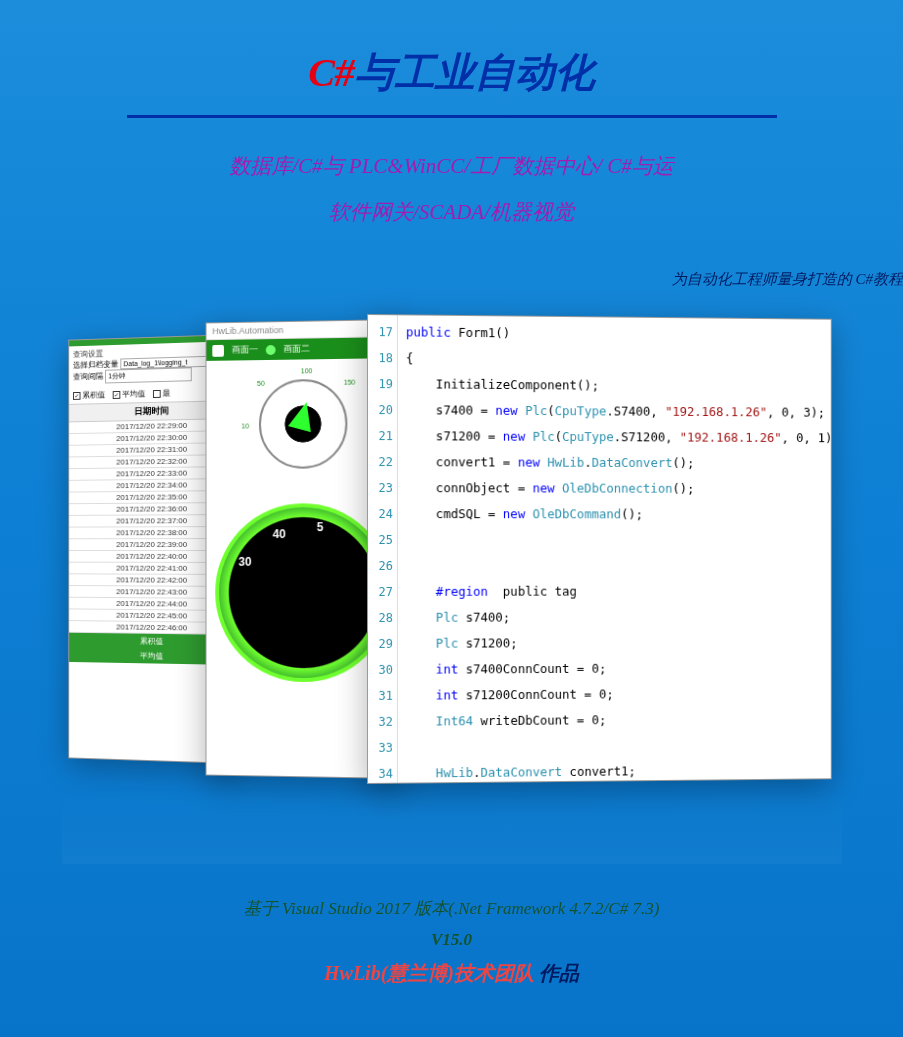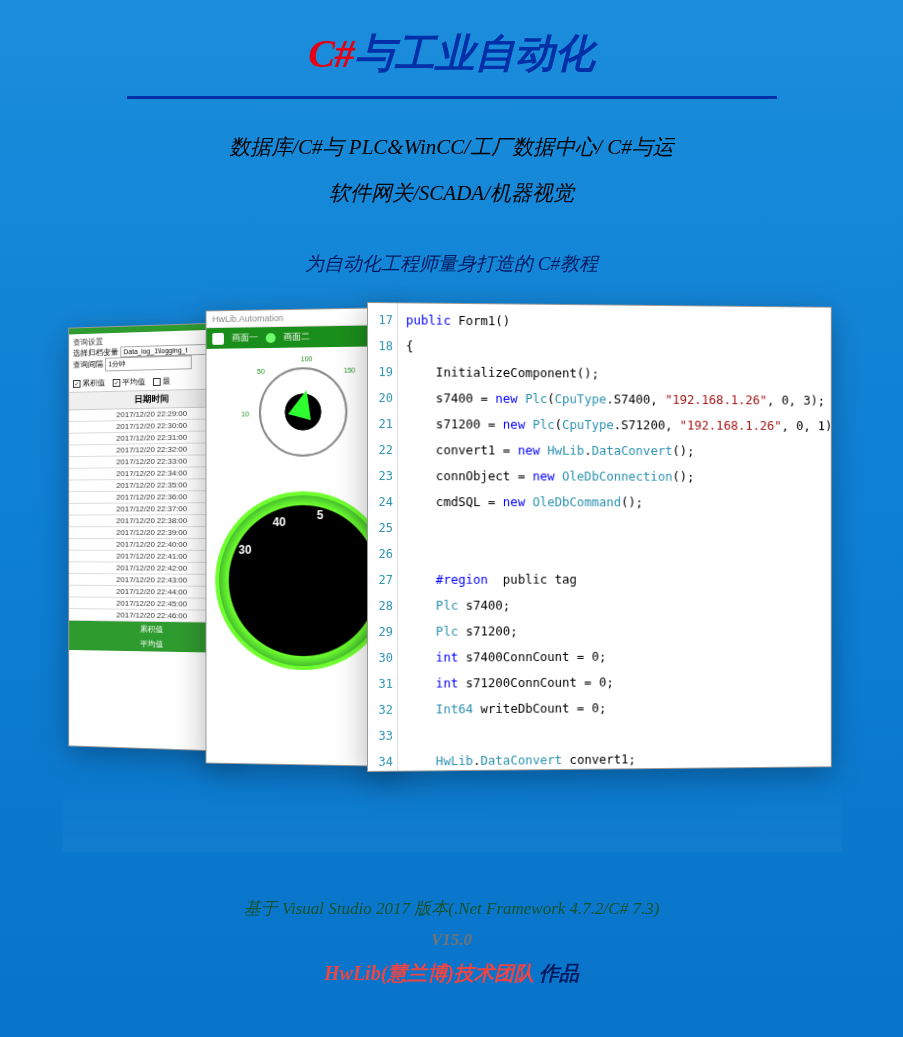--- a/index.html
+++ b/index.html
@@ -6,48 +6,48 @@
 body {
   width: 903px;
   height: 1037px;
   background: linear-gradient(180deg, #1b8ddb 0%, #0d7fd4 50%, #0874c9 100%);
   font-family: "Microsoft YaHei", sans-serif;
   overflow: hidden;
   position: relative;
 }
 .main-title {
   text-align: center;
-  padding-top: 26px;
+  padding-top: 45px;
   font-size: 40px;
   font-weight: bold;
   font-style: italic;
   font-family: "STKaiti", "KaiTi", serif;
 }
 .main-title .cs { color: #e60012; }
 .main-title .rest { color: #002fa7; }
 .divider {
   width: 650px;
   height: 3px;
   background: #002fa7;
   margin: 15px auto 25px;
 }
 .subtitle-block {
   text-align: center;
-  color: #000000;
+  color: #a21caf;
   font-family: "STKaiti", "KaiTi", serif;
   font-style: italic;
   font-size: 21px;
   line-height: 2.2;
 }
 .tagline {
-  text-align: center;
+  text-align: right;
   margin-top: 35px;
   font-family: "STKaiti", "KaiTi", serif;
   font-style: italic;
-  font-size: 19px;
+  font-size: 15px;
   color: #001a60;
 }
 .tagline .cs2 { color: #001a60; }
 .panels {
   position: relative;
   margin: 25px auto 0;
   width: 780px;
   height: 480px;
 }
 .panel {
@@ -245,21 +245,21 @@
 }
 .bottom-text {
   position: absolute;
   bottom: 50px;
   width: 100%;
   text-align: center;
   font-family: "STKaiti", "KaiTi", serif;
   font-style: italic;
 }
 .bt-line1 { color: #14532d; font-size: 17px; margin-bottom: 10px; }
-.bt-line2 { color: #737373; font-size: 17px; font-weight: bold; margin-bottom: 10px; }
+.bt-line2 { color: #14532d; font-size: 17px; font-weight: bold; margin-bottom: 10px; }
 .bt-line3 { color: #001a60; font-size: 15px; margin-bottom: 30px; }
 .bt-line4 { color: #001a60; font-size: 20px; font-weight: bold; }
 .bt-line4 .team { color: #ef4444; }
 </style>
 </head>
 <body>
 
 <div class="main-title">
   <span class="cs">C#</span><span class="rest">与工业自动化</span>
 </div>

